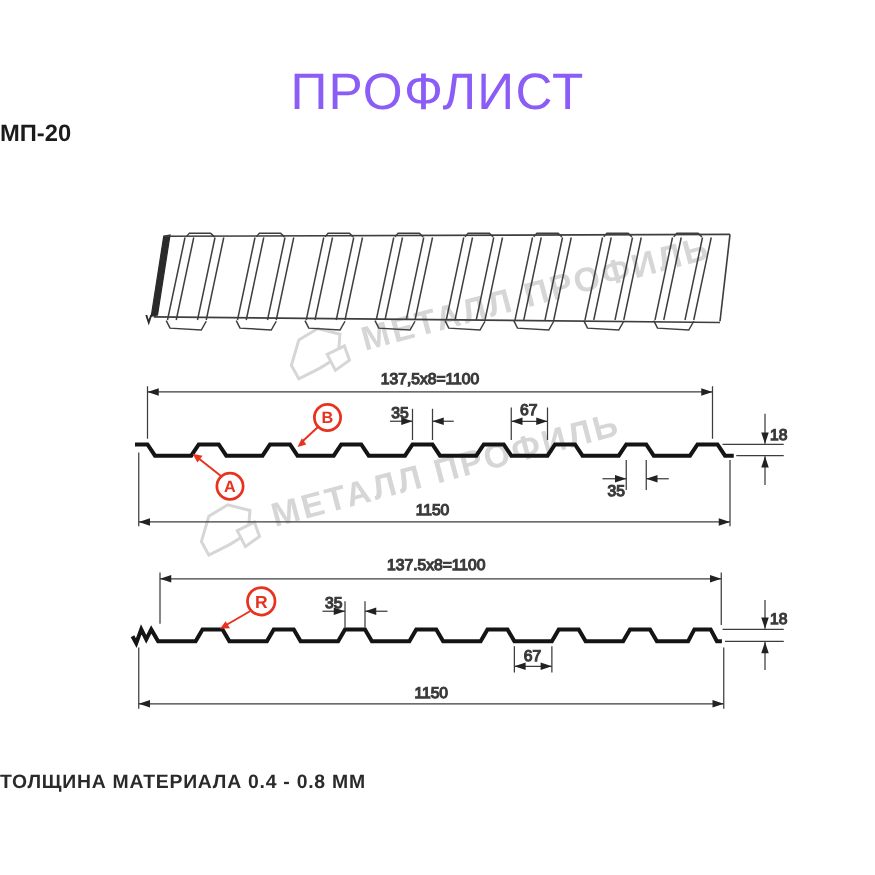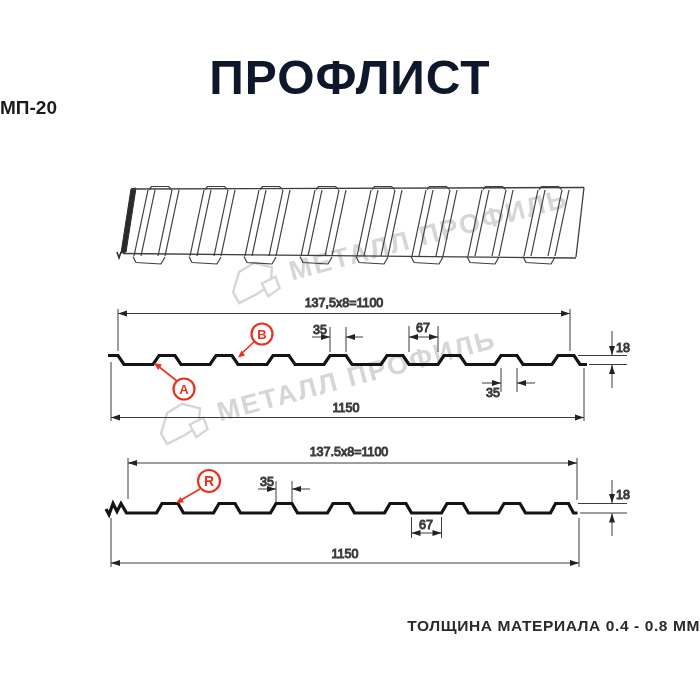--- a/index.html
+++ b/index.html
@@ -1,22 +1,22 @@
 <!DOCTYPE html>
 <html><head>
 <meta charset="utf-8">
 <style>
   html,body{margin:0;padding:0;}
   body{width:700px;height:700px;position:relative;background:#ffffff;overflow:hidden;
        font-family:"Liberation Sans", sans-serif;}
   .page-title{position:absolute;top:50px;left:0;width:700px;text-align:center;
-       font-size:48px;font-weight:bold;letter-spacing:1px;color:#0f172a;}
+       font-size:41px;font-weight:normal;letter-spacing:1px;color:#8b5cf6;}
   .page-subtitle{position:absolute;top:97px;left:0;width:700px;text-align:left;
        font-size:19px;font-weight:bold;color:#1b1b1b;}
-  .footer-note{position:absolute;top:617px;left:0;width:700px;text-align:right;
+  .footer-note{position:absolute;top:617px;left:0;width:700px;text-align:left;
        font-size:15.5px;font-weight:bold;letter-spacing:0.6px;color:#2a2a2a;}
   .wm{position:absolute;display:flex;align-items:center;gap:12px;color:#d6d6d6;
       font-weight:bold;font-size:27px;letter-spacing:2px;white-space:nowrap;
       transform-origin:0 50%;transform:rotate(-15deg);z-index:1;}
   .wm svg{flex:0 0 auto;}
   .wm-1{left:226px;top:267px;}
   .wm-2{left:154px;top:408px;}
   svg.draw{position:absolute;left:0;top:0;z-index:2;}
   .dim-txt{font-family:"Liberation Sans", sans-serif;font-size:12.5px;fill:#1f1f1f;}
   .red-lbl{font-family:"Liberation Sans", sans-serif;font-weight:bold;fill:#e8321f;}

